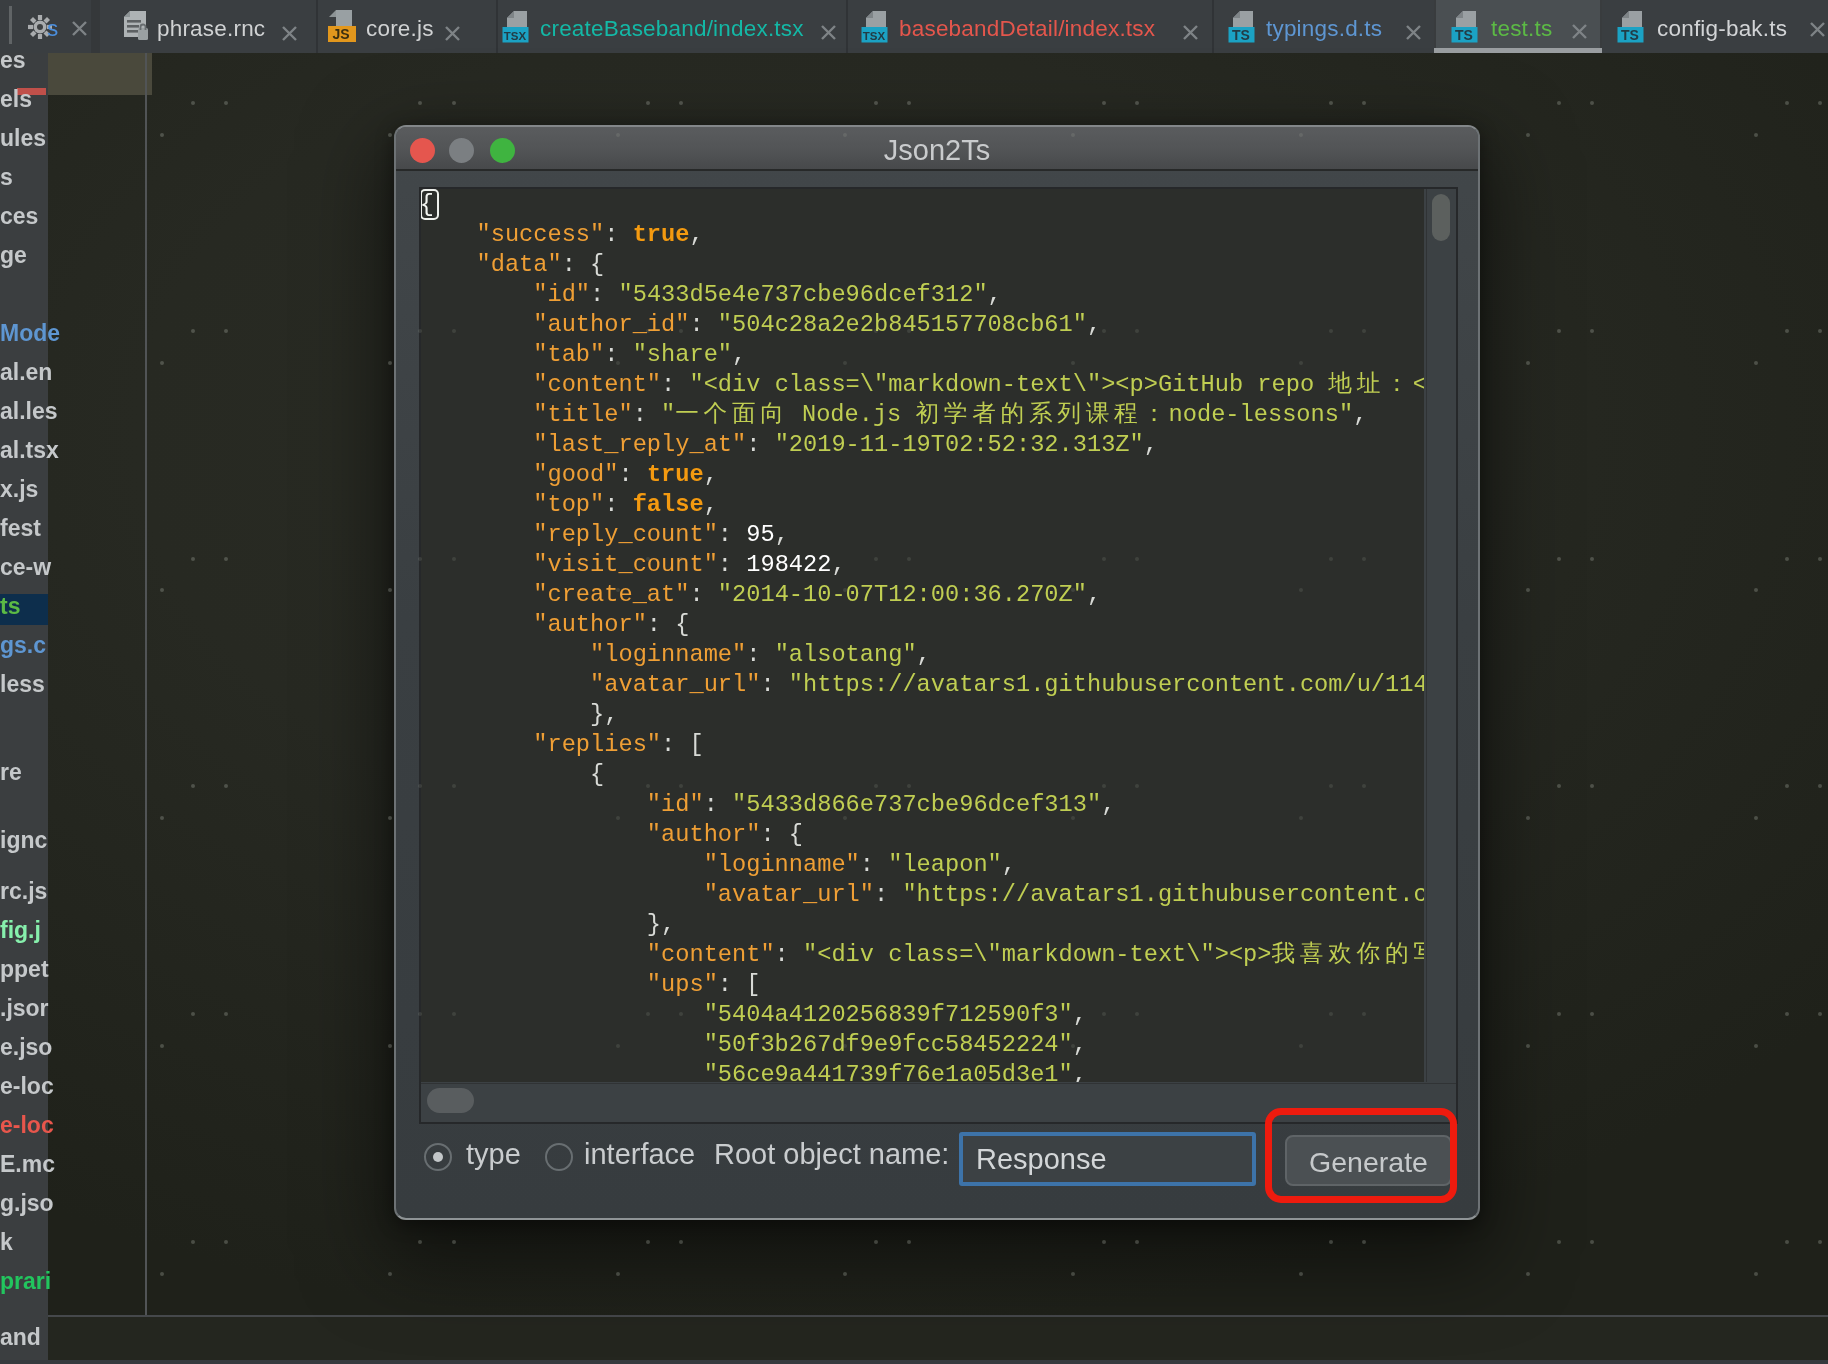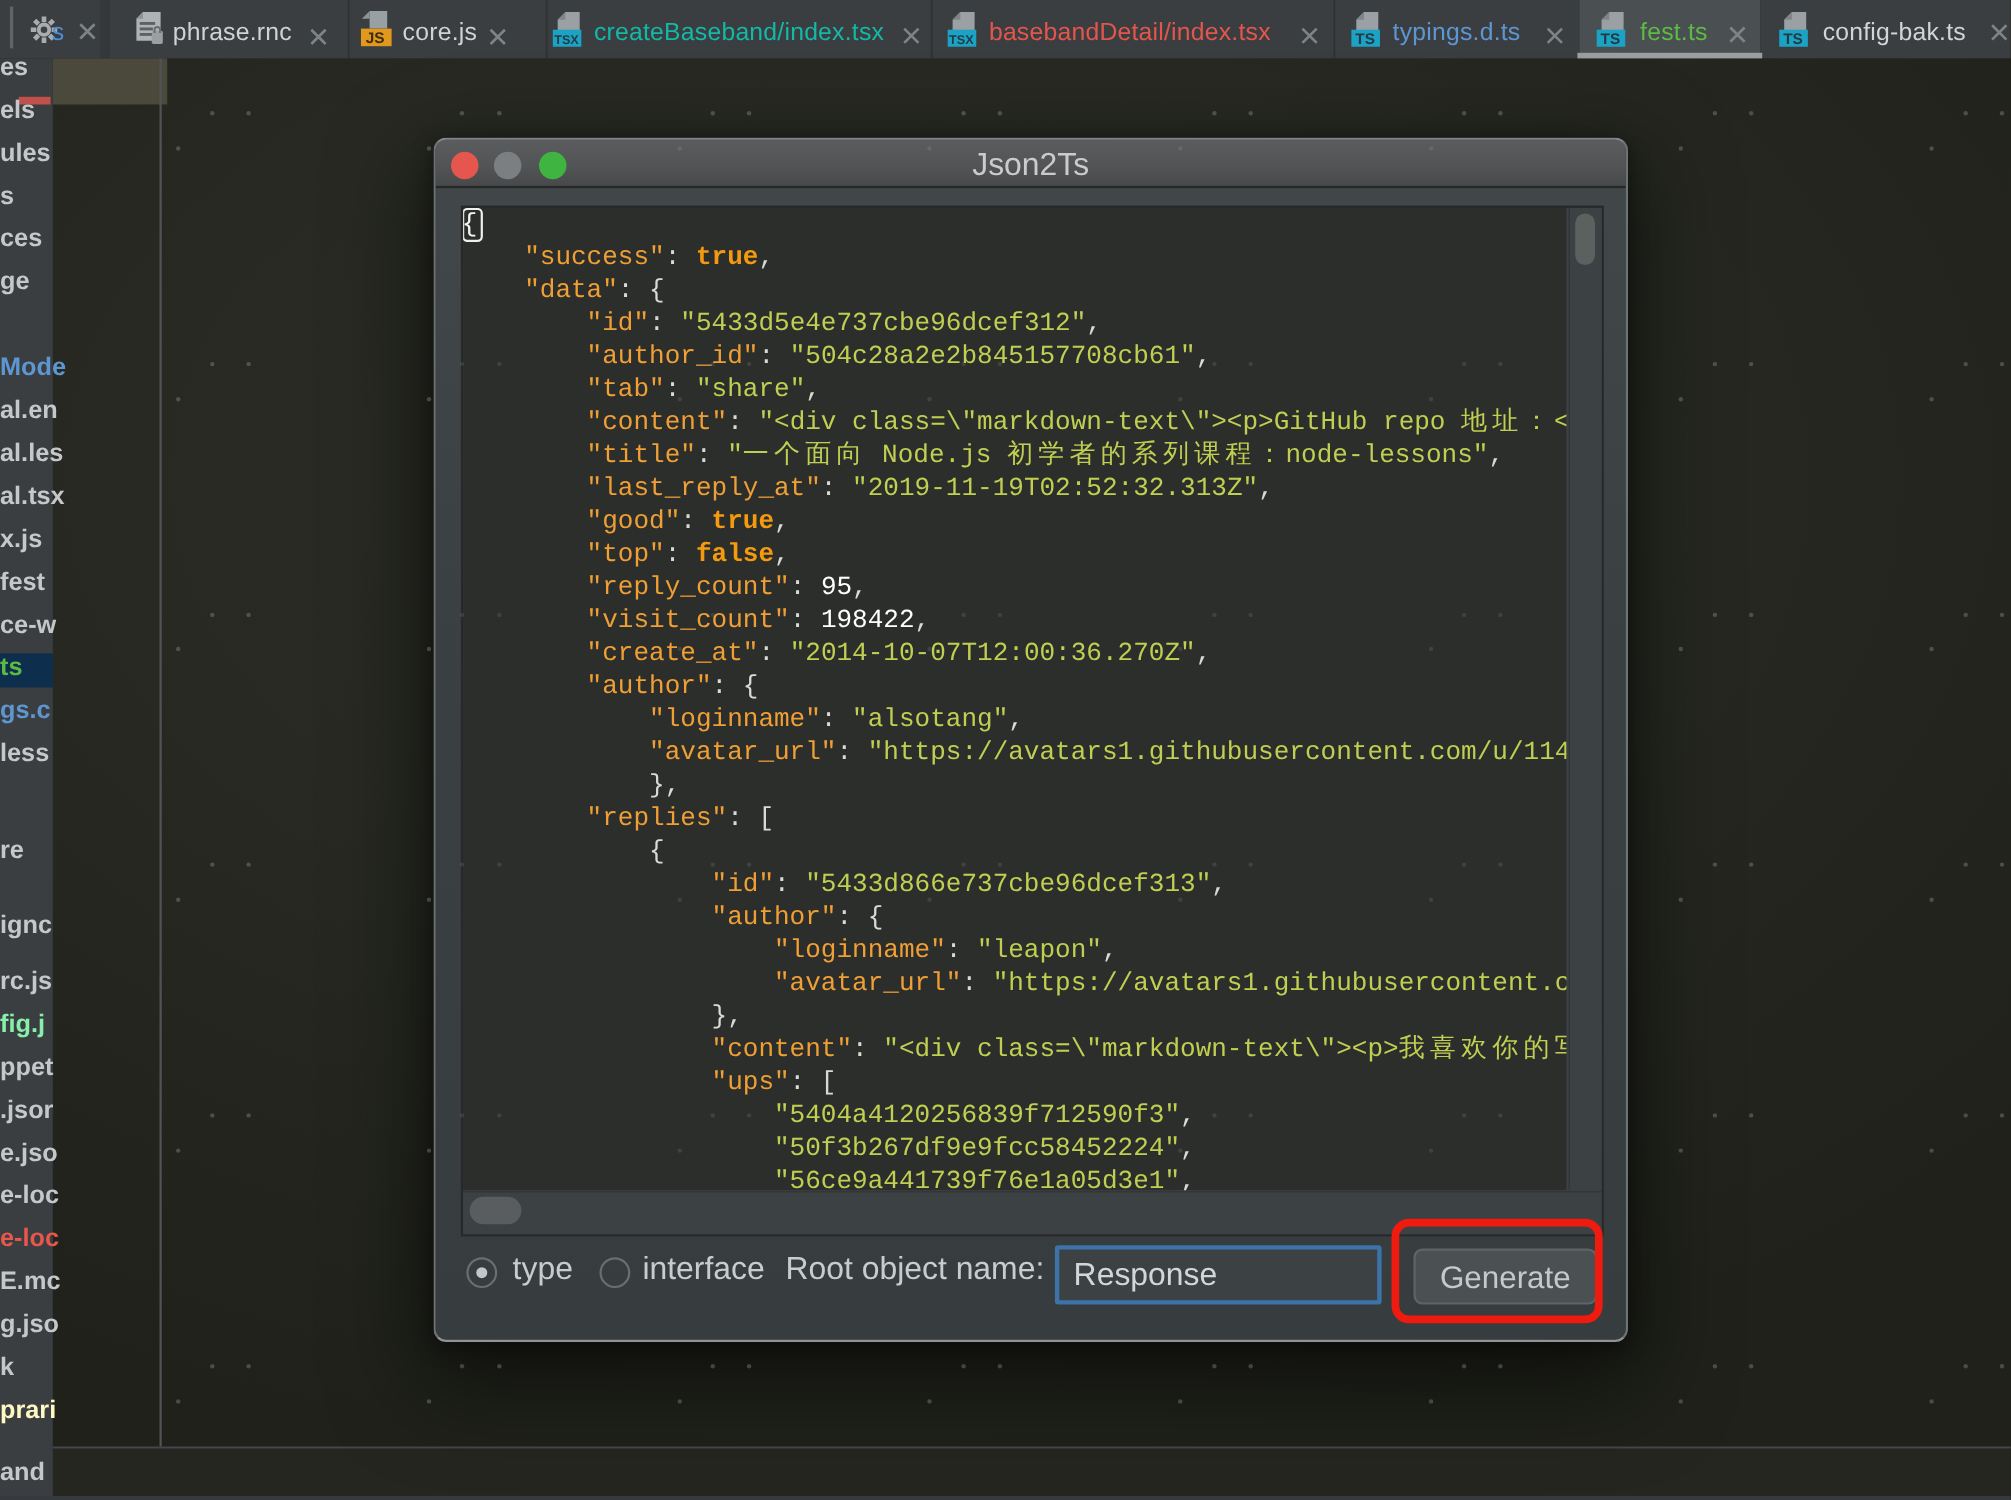--- a/index.html
+++ b/index.html
@@ -100,21 +100,21 @@
       <div class="si" style="top:825px;color:#c5c8ca">rc.js</div>
       <div class="si" style="top:864px;color:#86efac">fig.j</div>
       <div class="si" style="top:903px;color:#c5c8ca">ppet</div>
       <div class="si" style="top:942px;color:#c5c8ca">.jsor</div>
       <div class="si" style="top:981px;color:#c5c8ca">e.jso</div>
       <div class="si" style="top:1020px;color:#c5c8ca">e-loc</div>
       <div class="si" style="top:1059px;color:#e8564c">e-loc</div>
       <div class="si" style="top:1098px;color:#c5c8ca">E.mc</div>
       <div class="si" style="top:1137px;color:#c5c8ca">g.jso</div>
       <div class="si" style="top:1176px;color:#c5c8ca">k</div>
-      <div class="si" style="top:1215px;color:#fef9c3">prari</div>
+      <div class="si" style="top:1215px;color:#22c55e">prari</div>
       <div class="si" style="top:1271px;color:#c5c8ca">and</div>
     </div>
   <div id="tabbar">
 <div class="vsep" style="left:91px;width:9px;background:#35383a"></div>
 <div class="vsep" style="left:316px"></div>
 <div class="vsep" style="left:496px"></div>
 <div class="vsep" style="left:846px"></div>
 <div class="vsep" style="left:1212px"></div>
 <div class="atab"></div>
 <div class="vline1"></div>
@@ -197,21 +197,21 @@
       <svg class="tx" style="left:1403.5px;top:22.5px" width="19" height="19" viewBox="0 0 19 19">
 <path d="M3 3 L16 16 M16 3 L3 16" stroke="#7e8386" stroke-width="2.4" fill="none"></path>
       </svg>
 <div class="ticon" style="left:1451px">
 <svg width="31" height="33" viewBox="0 0 31 33">
 <path d="M12 1 H25 V18 H5 V8 Z" fill="#9aa0a3"></path>
 <path d="M12 1 V8 H5 Z" fill="#7e8487"></path>
 <rect x="0.5" y="17" width="26" height="15.5" fill="#1ba2c4"></rect>
 <text x="13" y="30" text-anchor="middle" font-family="Liberation Sans, sans-serif" font-size="14" font-weight="bold" fill="#223c46">TS</text>
 </svg></div>
-      <span class="tt" style="left:1491px;color:#5cba45">fest.ts</span>
+      <span class="tt" style="left:1491px;color:#5cba45">test.ts</span>
       <svg class="tx" style="left:1569.5px;top:21.5px" width="19" height="19" viewBox="0 0 19 19">
 <path d="M3 3 L16 16 M16 3 L3 16" stroke="#7e8386" stroke-width="2.4" fill="none"></path>
       </svg>
 <div class="ticon" style="left:1617px">
 <svg width="31" height="33" viewBox="0 0 31 33">
 <path d="M12 1 H25 V18 H5 V8 Z" fill="#9aa0a3"></path>
 <path d="M12 1 V8 H5 Z" fill="#7e8487"></path>
 <rect x="0.5" y="17" width="26" height="15.5" fill="#1ba2c4"></rect>
 <text x="13" y="30" text-anchor="middle" font-family="Liberation Sans, sans-serif" font-size="14" font-weight="bold" fill="#223c46">TS</text>
 </svg></div>

